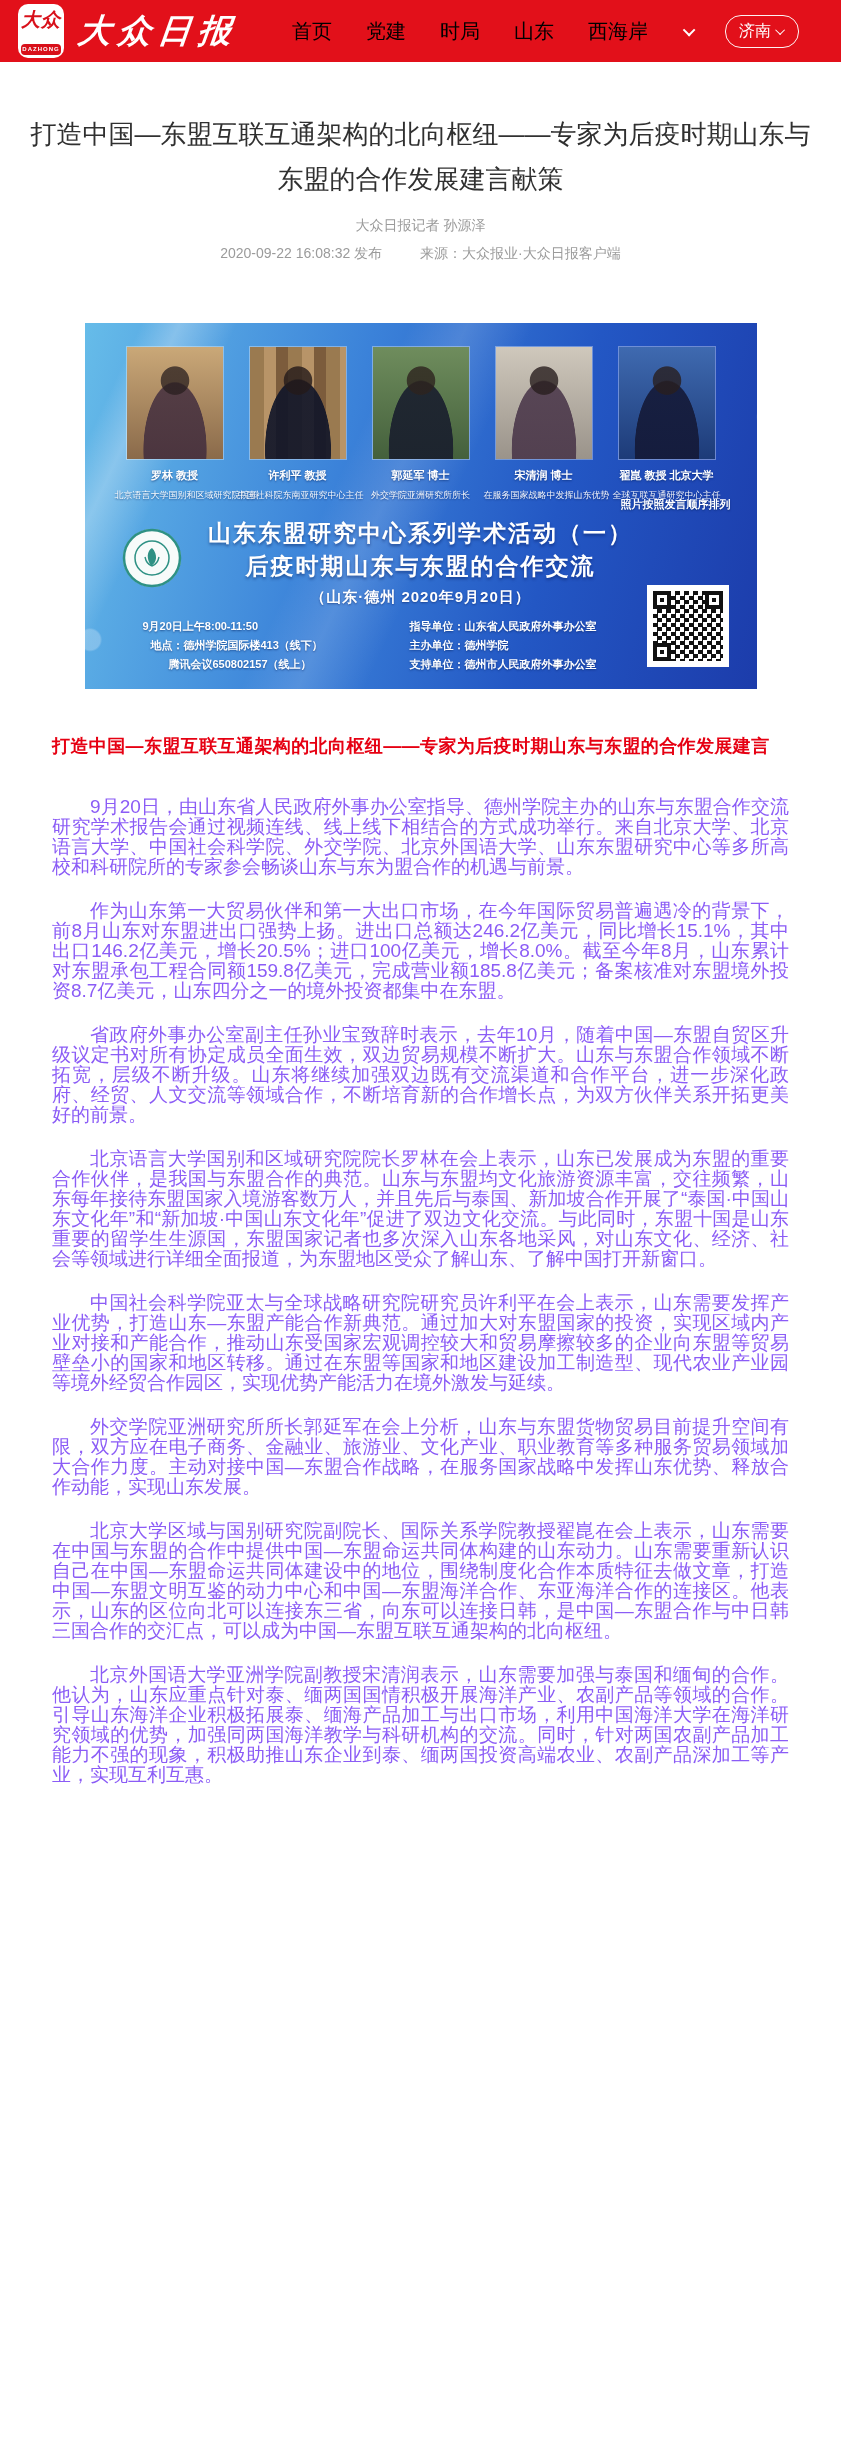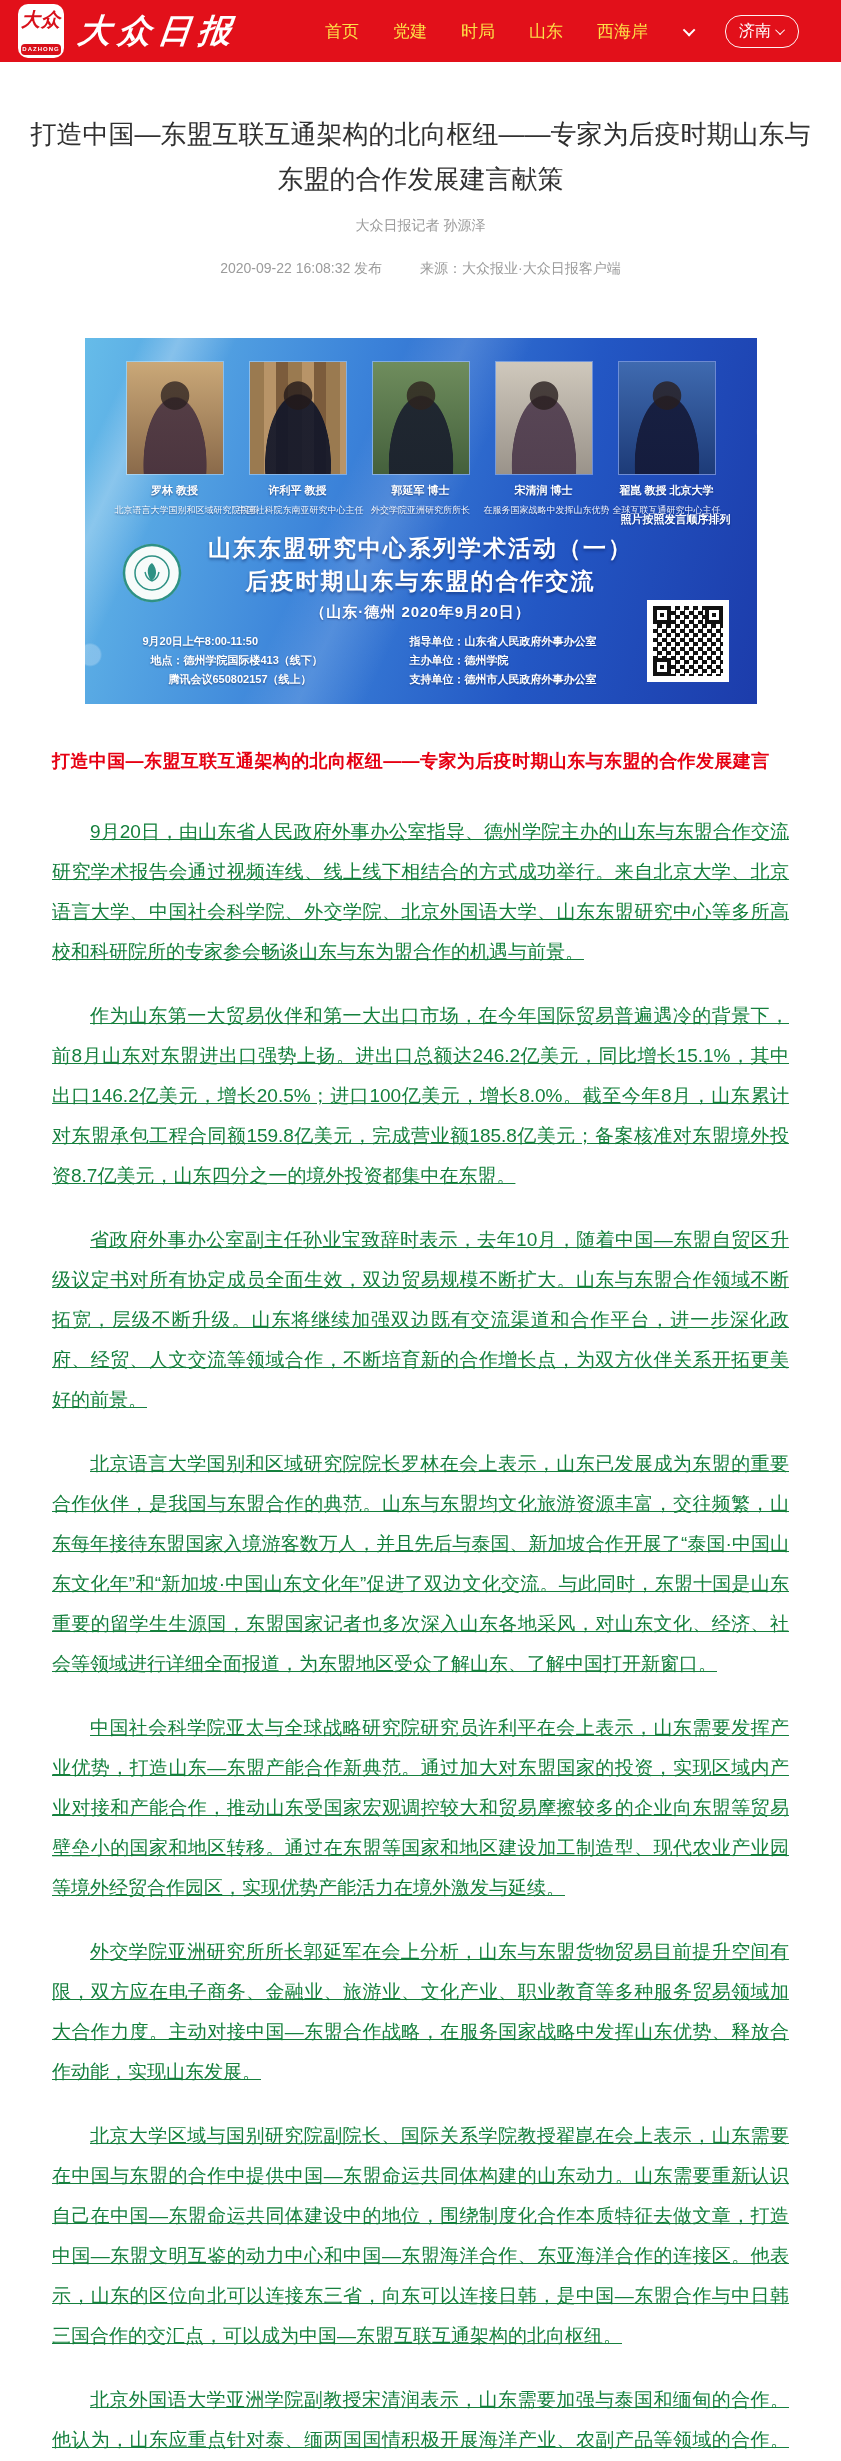--- a/index.html
+++ b/index.html
@@ -25,21 +25,21 @@
     background:#d8101a; border-radius:4px; color:#fff; font-size:6px;
     line-height:11px; text-align:center; letter-spacing:1px; font-weight:700;
   }
   .wordmark{
     color:#fff; font-family:"Liberation Serif","DejaVu Serif",serif;
     font-style:italic; font-weight:700; font-size:33px; letter-spacing:7px;
     margin-left:14px; transform:skewX(-6deg); cursor:pointer; white-space:nowrap;
   }
   .main-nav{ margin-left:auto; display:flex; align-items:center; gap:34px; }
   .main-nav .nav-item{
-    color:#fde047; font-size:17px; cursor:pointer; white-space:nowrap;
+    color:#000000; font-size:20px; cursor:pointer; white-space:nowrap;
   }
   .nav-caret{
     width:9px; height:9px; border-left:2px solid #fff; border-bottom:2px solid #fff;
     transform:rotate(-45deg) translateY(-2px); display:inline-block; cursor:pointer;
     margin-left:4px;
   }
   .city-btn{
     margin-left:30px; border:1px solid rgba(255,255,255,.95); border-radius:16px;
     color:#fff; font-size:16px; padding:5px 13px; display:flex; align-items:center;
     gap:7px; cursor:pointer; background:transparent;
@@ -49,21 +49,21 @@
     transform:rotate(-45deg) translateY(-2px); display:inline-block;
   }
 
   
   .article{ padding:0 52px; }
   .article-title{
     margin:50px -32px 0; text-align:center; font-weight:400;
     font-size:26px; line-height:45px; color:#303030;
   }
   .byline{ margin-top:15px; text-align:center; color:#9b9b9b; font-size:14px; }
-  .meta{ margin-top:25px; text-align:center; color:#9b9b9b; font-size:14px; }
+  .meta{ margin-top:10px; text-align:center; color:#9b9b9b; font-size:14px; }
   .meta .meta-time{ margin-right:38px; }
 
   
   .hero-figure{ width:672px; margin:60px auto 0; }
   .poster{
     width:672px; height:366px; position:relative; overflow:hidden; color:#fff;
     background:linear-gradient(104deg,#66bce9 0%,#3b82d9 38%,#2357c4 68%,#1c3cab 100%);
   }
   .poster::before{ 
     content:""; position:absolute; inset:-40px;
@@ -125,22 +125,22 @@
     background:repeating-conic-gradient(#111 0% 25%, #fff 0% 50%) 0 0/9px 9px; }
   .qr .finder{ position:absolute; width:18px; height:18px; background:#fff;
     border:4px solid #111; }
   .qr .finder span{ position:absolute; inset:3px; background:#111; display:block; }
   .qr .f-tl{ top:0; left:0; } .qr .f-tr{ top:0; right:0; } .qr .f-bl{ bottom:0; left:0; }
 
   
   .subhead{ margin-top:44px; font-size:18px; font-weight:700; color:#e60012;
     letter-spacing:.4px; line-height:26px; }
   .body-text p{
-    font-size:19px; line-height:40px; color:#15803d; text-align:justify;
-    text-indent:2em; margin-top:24px;text-decoration:underline;
+    font-size:19px; line-height:20px; color:#8b5cf6; text-align:justify;
+    text-indent:2em; margin-top:24px;
   }
   .body-text p:first-of-type{ margin-top:38px; }
 </style>
 </head>
 <body>
 
 <header class="site-header">
   <div class="logo-box">
     <span class="logo-cn">大众</span>
     <span class="logo-en">DAZHONG</span>

